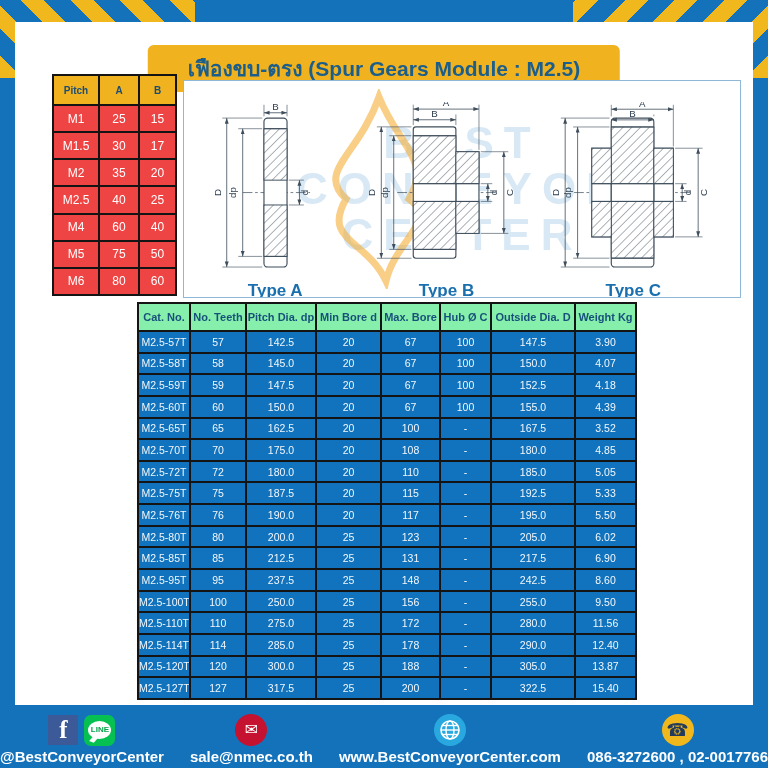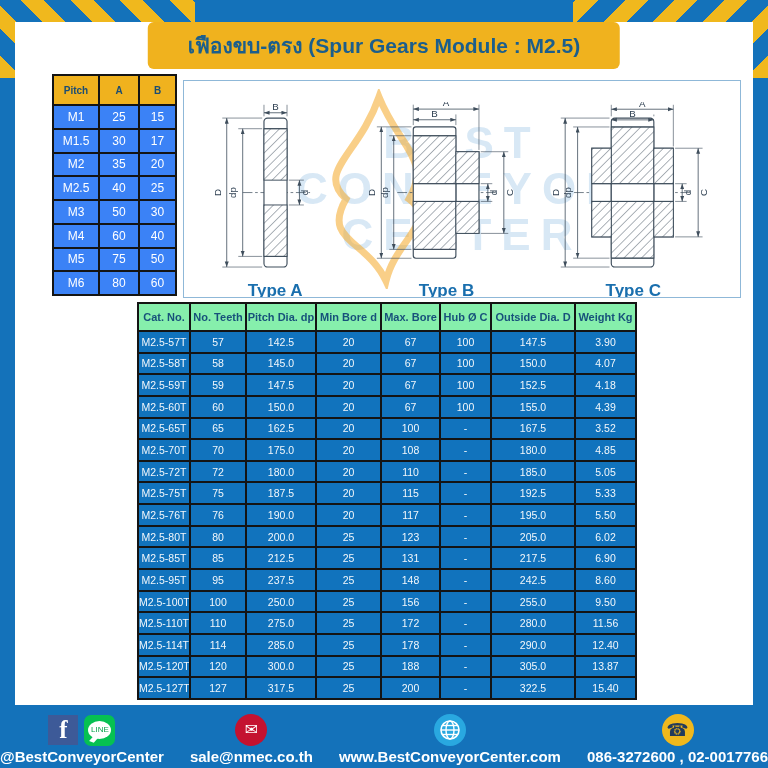--- a/index.html
+++ b/index.html
@@ -7,30 +7,30 @@
        background:#1472ba;font-family:"Liberation Sans",sans-serif}
 
   
   .stripe{position:absolute;top:0;width:195px;height:78px}
   .stripe-tl{left:0;background:repeating-linear-gradient(45deg,#f0b81d 0 16px,#1472ba 16px 35px)}
   .stripe-tr{right:0;background:repeating-linear-gradient(-45deg,#f0b81d 0 16px,#1472ba 16px 35px)}
 
   
   .panel{position:absolute;left:15px;top:22px;width:738px;height:683px;background:#ffffff}
 
-  .title-banner{position:absolute;left:50%;top:0;transform:translateX(-50%);
+  .title-banner{position:absolute;left:50%;top:23px;transform:translateX(-50%);
        background:#f0b21e;color:#1b5e8c;font-weight:bold;font-size:21px;
        padding:7px 40px;border-radius:6px;white-space:nowrap}
 
   table{border-collapse:collapse;table-layout:fixed}
   th,td{border:2px solid #141414;text-align:center;padding:0;overflow:hidden;white-space:nowrap}
 
   .pitch-table{position:absolute;left:37px;top:52px;width:123px;height:222px}
   .pitch-table th{background:#f0b21e;color:#1b4d73;font-size:10px;height:28px}
-  .pitch-table td{background:#3b82f6;color:#fff;font-size:12px}
+  .pitch-table td{background:#ef4444;color:#fff;font-size:12px}
 
   .spec-table{position:absolute;left:122px;top:280px;width:498px;height:398px}
   .spec-table th{background:#86efac;color:#17517a;font-size:11px;height:26px}
   .spec-table td{background:#1173bd;color:#f2f7fb;font-size:10.5px}
 
   
   .drawings{position:absolute;left:168px;top:58px;width:556px;height:216px;
        border:1px solid #8fb8d8;overflow:hidden;background:#fff}
   .draw-row{position:relative;z-index:1;display:flex;justify-content:space-evenly;
        align-items:flex-start;padding-top:3px}
@@ -57,21 +57,21 @@
        height:60px;padding-bottom:4px}
   .ficons{display:flex;gap:6px;align-items:center;margin-bottom:2px}
   .flabel{color:#fff;font-weight:bold;font-size:15px;white-space:nowrap}
   .fdiv{width:4px;height:44px;background:#f0b81d;margin:0 13px;align-self:center}
 
   .fb-icon{width:30px;height:30px;background:#3d5a98;color:#fff;text-align:center;
        font-family:"Liberation Serif",serif;font-weight:bold;font-size:25px;line-height:30px}
   .line-icon{width:31px;height:31px;background:#06c152;border-radius:7px;position:relative}
   .line-bubble{position:absolute;left:4px;right:4px;top:6px;height:18px;background:#fff;
        border-radius:50%;display:flex;align-items:center;justify-content:center;
-       color:#06a34a;font-weight:normal;font-size:8px;letter-spacing:0}
+       color:#06a34a;font-weight:bold;font-size:8px;letter-spacing:0}
   .line-tail{position:absolute;left:7px;bottom:4px;width:6px;height:6px;background:#fff;
        transform:skewX(-30deg) rotate(18deg)}
   .mail-icon{width:32px;height:32px;border-radius:50%;background:#c41230;color:#fff;
        display:flex;align-items:center;justify-content:center;font-size:16px;
        font-family:"DejaVu Sans",sans-serif}
   .globe-icon{width:32px;height:32px;border-radius:50%;background:#29a8e0;
        display:flex;align-items:center;justify-content:center}
   .phone-icon{width:32px;height:32px;border-radius:50%;background:#f0b81d;color:#223a5c;
        display:flex;align-items:center;justify-content:center;font-size:18px;
        font-family:"DejaVu Sans",sans-serif}
@@ -112,25 +112,20 @@
         </tr>
         <tr>
           <td>M2</td>
           <td>35</td>
           <td>20</td>
         </tr>
         <tr>
           <td>M2.5</td>
           <td>40</td>
           <td>25</td>
-        </tr>
-        <tr>
-          <td>M3</td>
-          <td>50</td>
-          <td>30</td>
         </tr>
         <tr>
           <td>M4</td>
           <td>60</td>
           <td>40</td>
         </tr>
         <tr>
           <td>M5</td>
           <td>75</td>
           <td>50</td>

